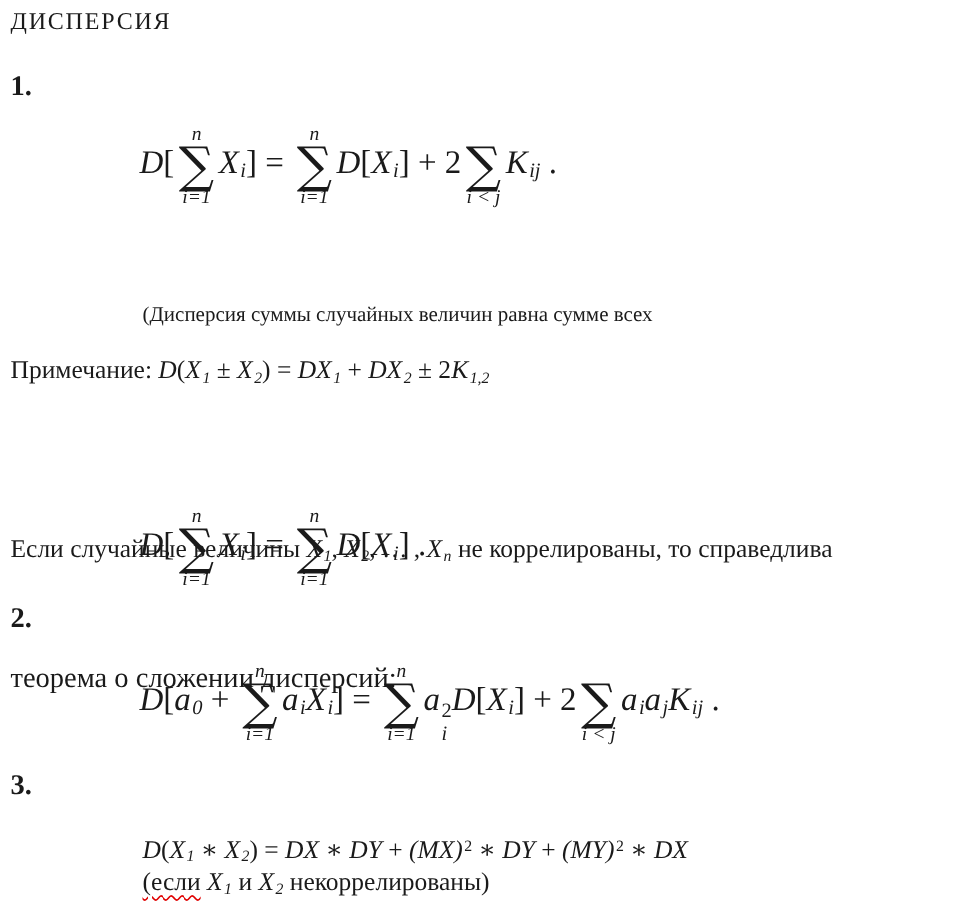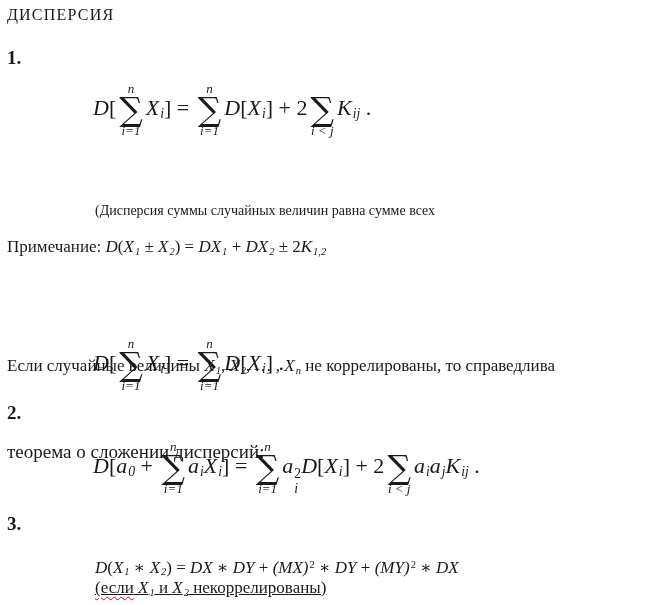--- a/index.html
+++ b/index.html
@@ -62,13 +62,13 @@
 <div class="abs fl" style="left:93px; top:334px;"><span class="it">D</span><span class="up">[</span><span class="sum"><span class="lim">n</span><span class="sg">∑</span><span class="lim">i=1</span></span><span class="it">X</span><span class="sb">i</span><span class="up">] = </span><span class="sum"><span class="lim">n</span><span class="sg">∑</span><span class="lim">i=1</span></span><span class="it">D</span><span class="up">[</span><span class="it">X</span><span class="sb">i</span><span class="up">] .</span></div>
 
 <div class="abs secnum" style="left:7px; top:402px;">2.</div>
 
 <div class="abs fl" style="left:93px; top:437px;"><span class="it">D</span><span class="up">[</span><span class="it">a</span><span class="sb">0</span><span class="up"> + </span><span class="sum"><span class="lim">n</span><span class="sg">∑</span><span class="lim">i=1</span></span><span class="it">a</span><span class="sb">i</span><span class="it">X</span><span class="sb">i</span><span class="up">] = </span><span class="sum"><span class="lim">n</span><span class="sg">∑</span><span class="lim">i=1</span></span><span class="it">a</span><span class="ss"><span class="sp">2</span><span class="sb2">i</span></span><span class="it">D</span><span class="up">[</span><span class="it">X</span><span class="sb">i</span><span class="up">] + 2</span><span class="sum"><span class="lim"> </span><span class="sg">∑</span><span class="lim">i &lt; j</span></span><span class="it">a</span><span class="sb">i</span><span class="it">a</span><span class="sb">j</span><span class="it">K</span><span class="sb">ij</span><span class="up"> .</span></div>
 
 <div class="abs secnum" style="left:7px; top:513px;">3.</div>
 
 <div class="abs tl" style="left:95px; top:553px;"><span class="it">D</span><span class="up">(</span><span class="it">X</span><span class="sb">1</span><span class="up"> ∗ </span><span class="it">X</span><span class="sb">2</span><span class="up">) = </span><span class="it">DX</span><span class="up"> ∗ </span><span class="it">DY</span><span class="up"> + </span><span class="it">(MX)</span><span class="sp2">2</span><span class="up"> ∗ </span><span class="it">DY</span><span class="up"> + </span><span class="it">(MY)</span><span class="sp2">2</span><span class="up"> ∗ </span><span class="it">DX</span></div>
 
-<div class="abs tl" style="left:95px; top:576px;text-decoration:underline;"><span class="up misspell">(если</span><span class="up"> </span><span class="it">X</span><span class="sb">1</span><span class="up"> и </span><span class="it">X</span><span class="sb">2</span><span class="up"> некоррелированы)</span></div>
+<div class="abs tl" style="left:95px; top:576px;"><span class="up misspell">(если</span><span class="up"> </span><span class="it">X</span><span class="sb">1</span><span class="up"> и </span><span class="it">X</span><span class="sb">2</span><span class="up"> некоррелированы)</span></div>
 
 </body></html>

